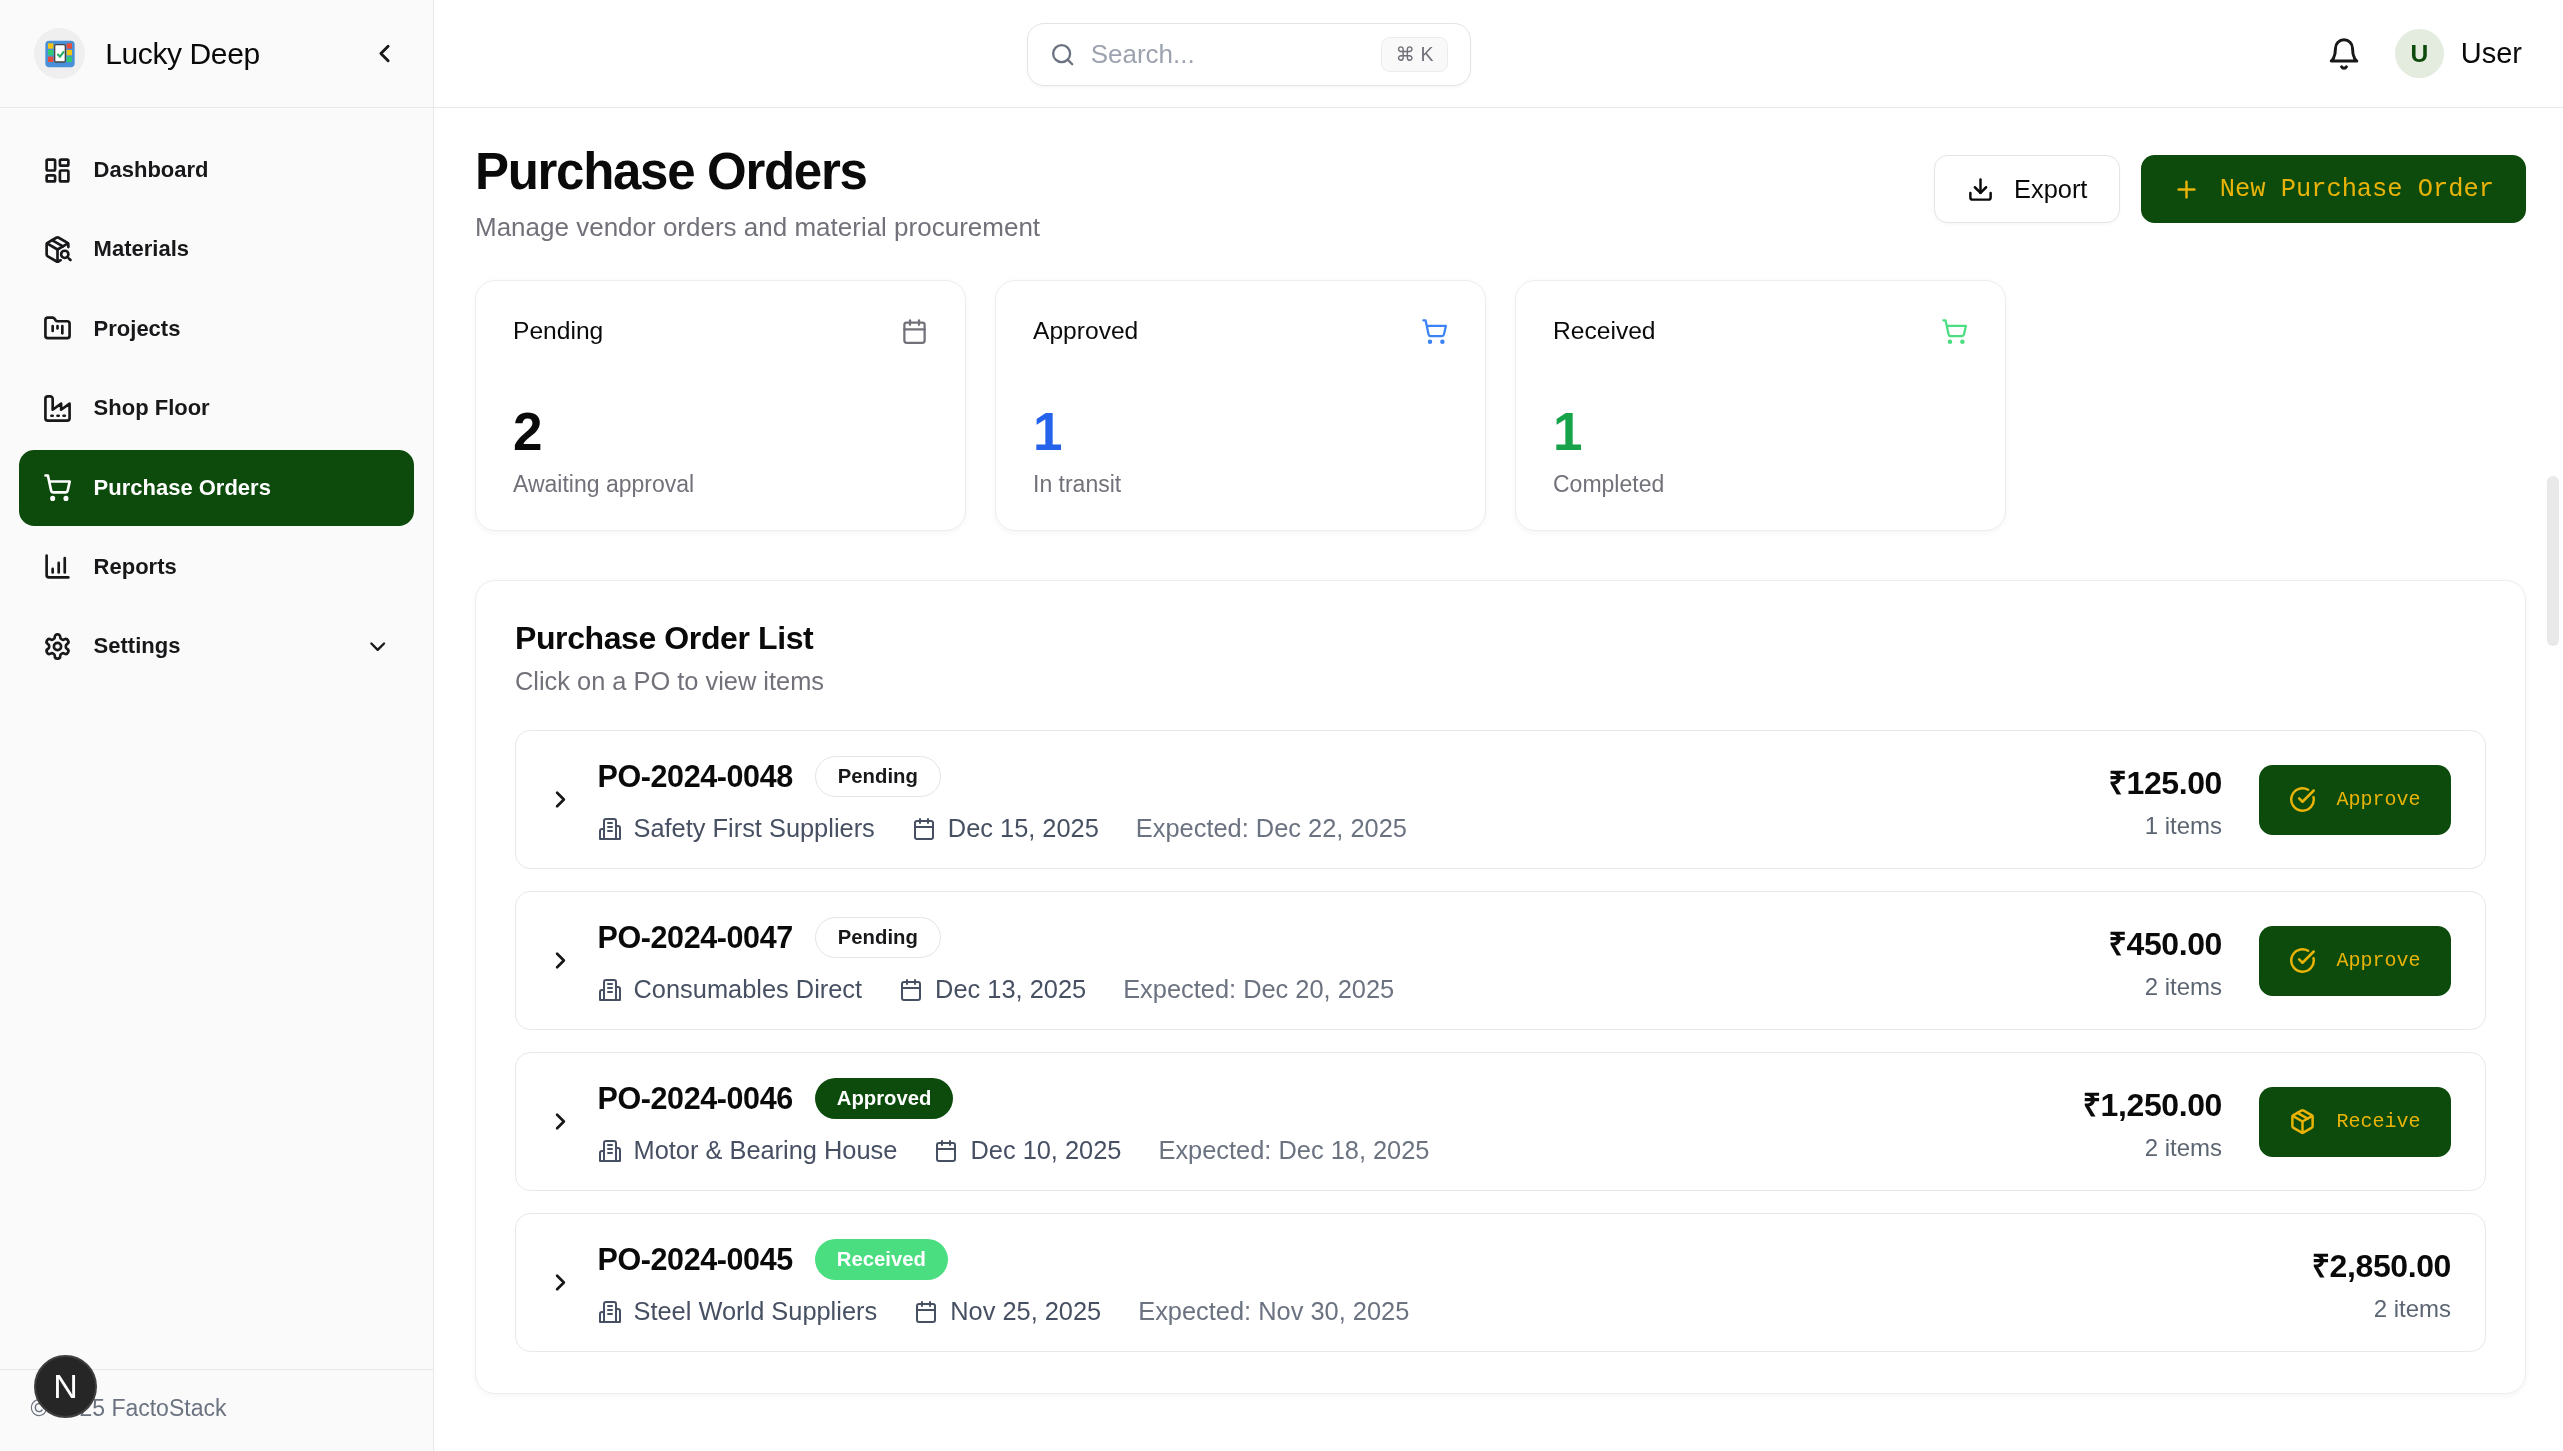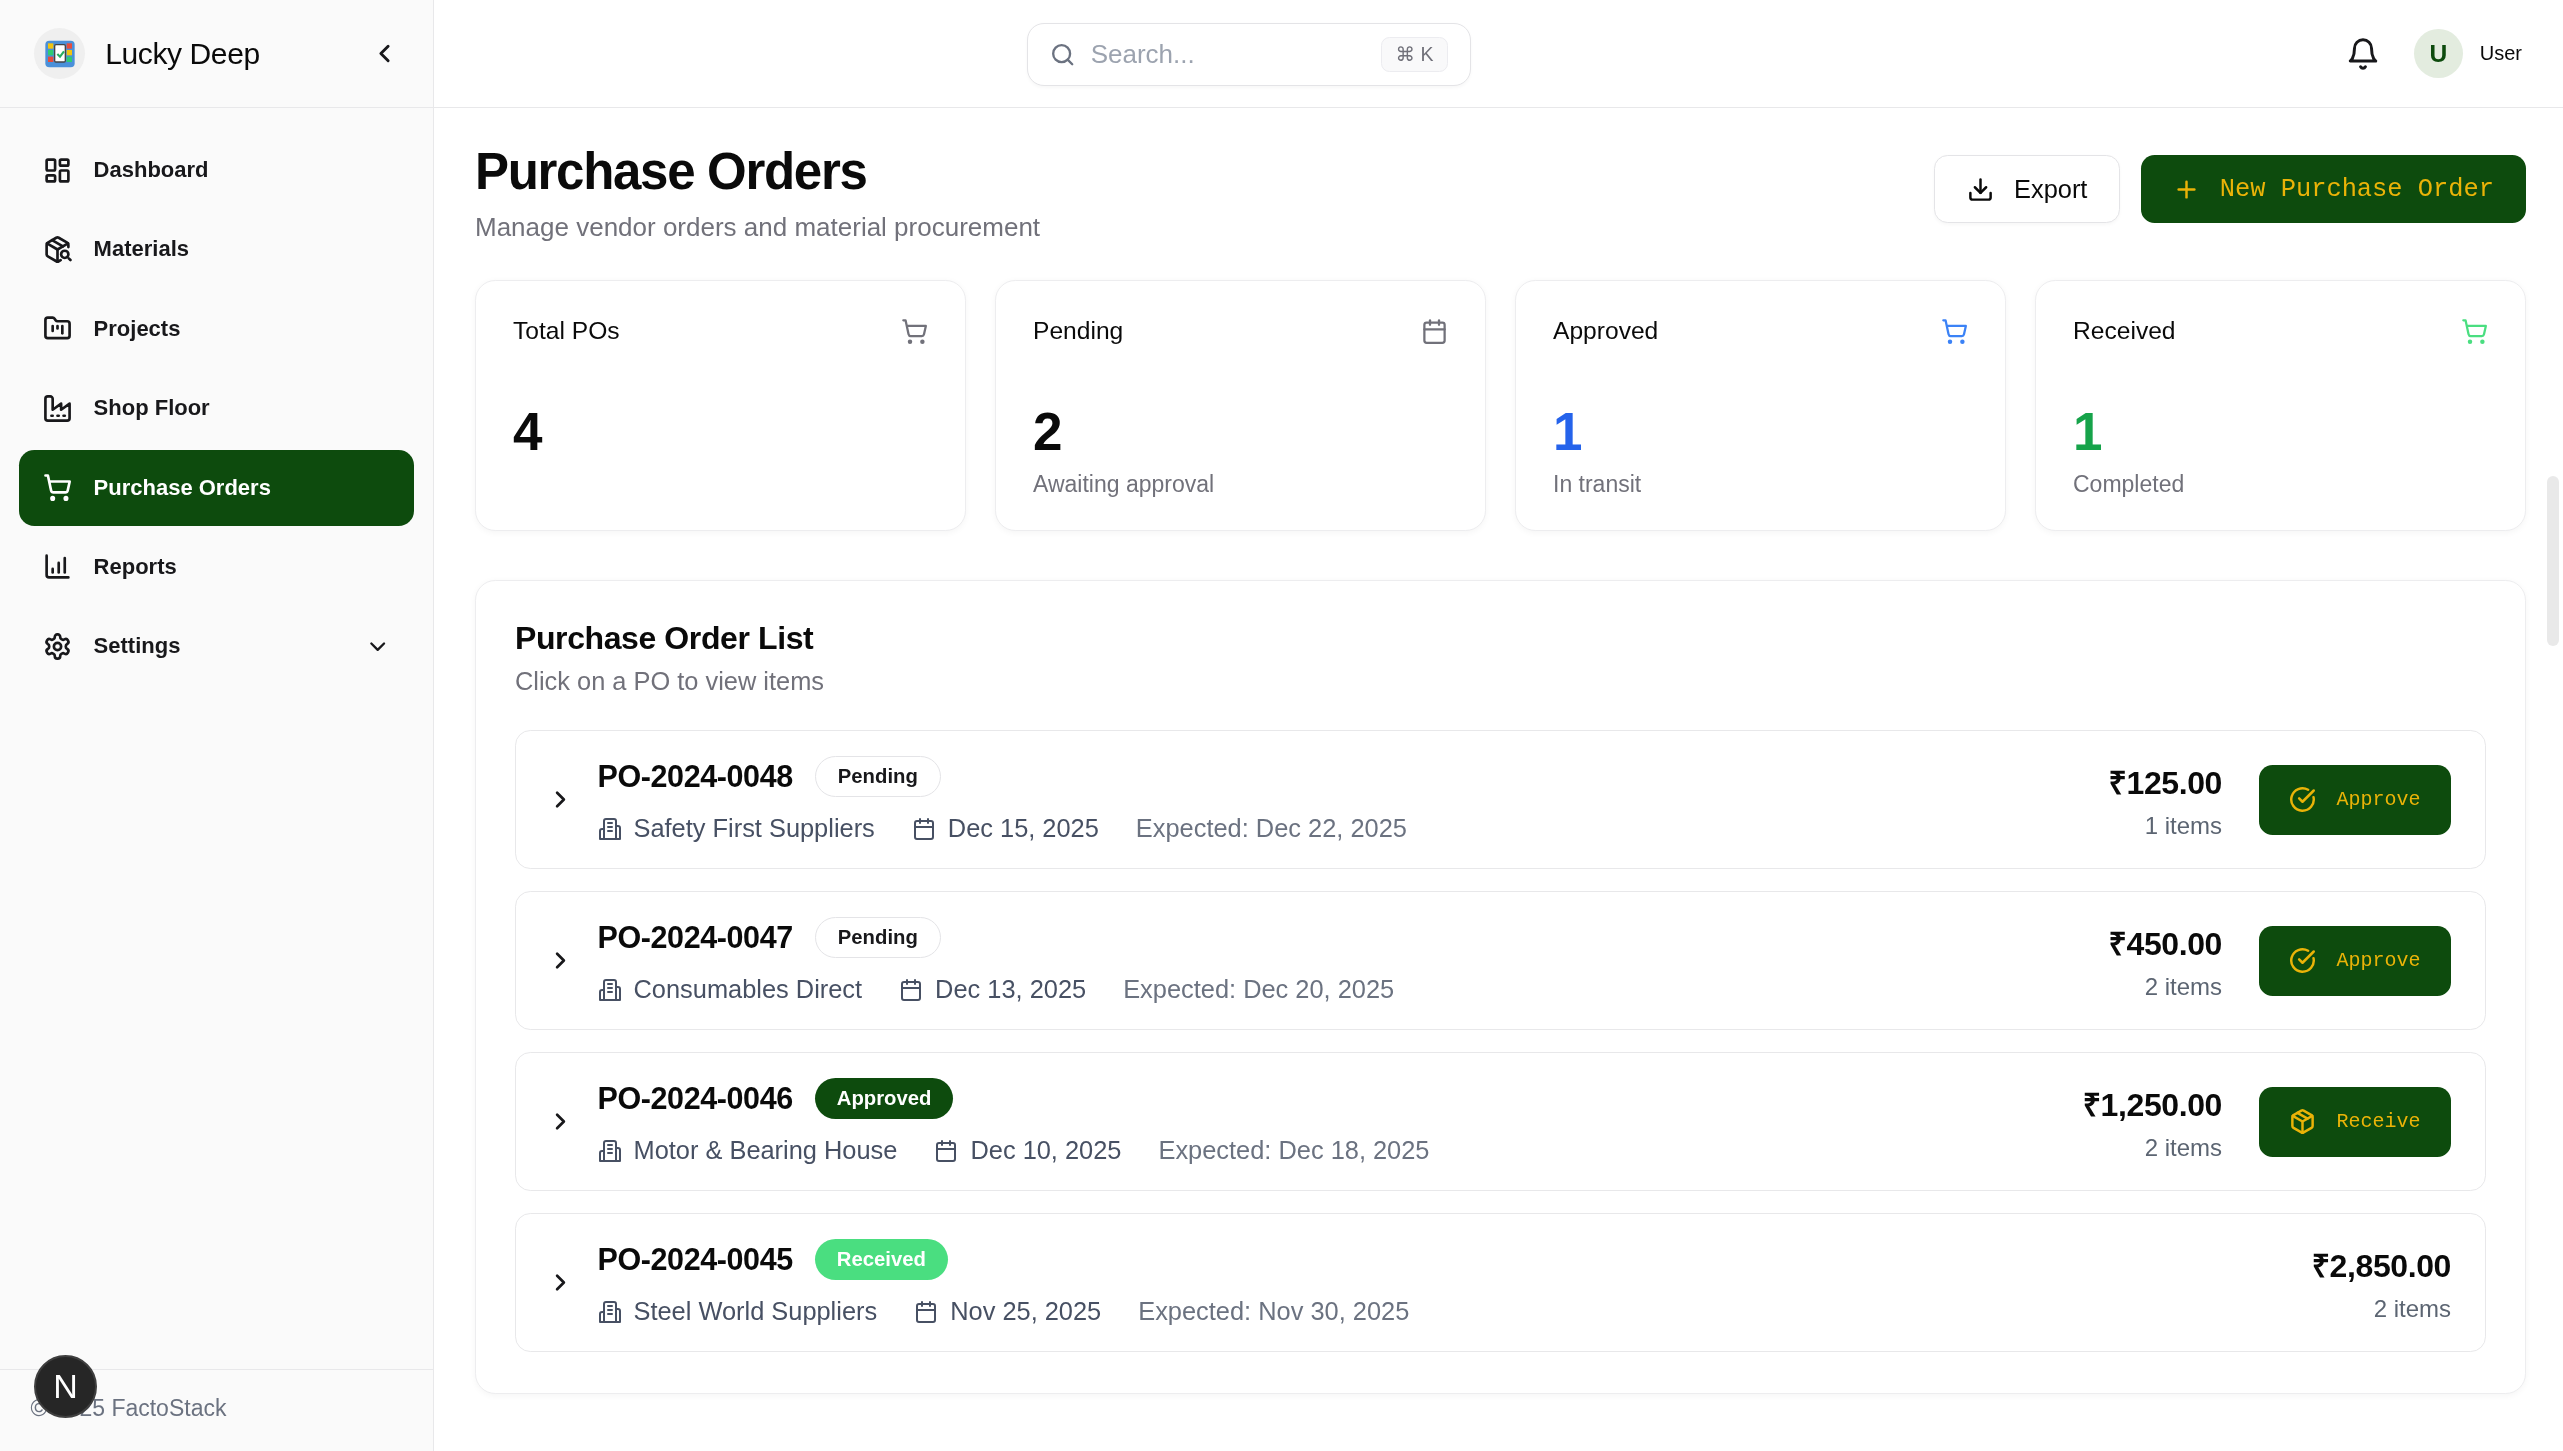--- a/index.html
+++ b/index.html
@@ -43,21 +43,21 @@
   .search-placeholder { font-size:26px; color:#9ca3af; }
   .kbd-badge { margin-left:auto; background:#f9f9fa; border:1.7px solid #ececf0;
                border-radius:8.5px; padding:5.1px 13.6px; font-size:19.5px; color:#71717a; }
   .topbar-right { margin-left:auto; display:flex; align-items:center; gap:34px;
                   padding-right:41px; }
   .bell-btn { background:none; border:none; cursor:pointer; color:#18181b; display:flex; }
   .user-chip { display:flex; align-items:center; gap:17px; cursor:pointer; }
   .avatar { width:49px; height:49px; border-radius:50%; background:#e3ecdf; color:#0d4b0d;
             font-size:24.6px; font-weight:600; display:flex; align-items:center;
             justify-content:center; }
-  .user-name { font-size:20px; color:#0a0a0a; }
+  .user-name { font-size:29px; color:#0a0a0a; }
 
   .content { flex:1; padding:37px 37px 0 41px; }
 
   
   .page-head { display:flex; justify-content:space-between; margin-bottom:37px; }
   .page-title { font-size:51px; font-weight:800; letter-spacing:-1.3px; line-height:1.05; }
   .page-subtitle { font-size:26px; color:#71717a; margin-top:13.6px; }
   .head-actions { display:flex; gap:20.3px; margin-top:10.2px; }
   .btn { display:inline-flex; align-items:center; gap:20px; height:68px; padding:0 32px;
          border-radius:13.6px; font-size:25.4px; font-weight:500; cursor:pointer;
@@ -263,32 +263,20 @@
                 <path d="M12 5v14"></path>
               </svg>
             <span>New Purchase Order</span>
           </button>
         </div>
       </div>
 
       <div class="stats">
         <div class="stat-card">
           <div class="stat-head">
-            <span class="stat-label">Total POs</span>
-            <svg class="icon-gray" width="27" height="27" viewBox="0 0 24 24" fill="none" stroke="currentColor" stroke-width="2" stroke-linecap="round" stroke-linejoin="round">
-                <circle cx="8" cy="21" r="1"></circle>
-                <circle cx="19" cy="21" r="1"></circle>
-                <path d="M2.05 2.05h2l2.66 12.42a2 2 0 0 0 2 1.58h9.78a2 2 0 0 0 1.95-1.57l1.65-7.43H5.12"></path>
-              </svg>
-          </div>
-          <div class="stat-value">4</div>
-          <div class="stat-sub"></div>
-        </div>
-        <div class="stat-card">
-          <div class="stat-head">
             <span class="stat-label">Pending</span>
             <svg class="icon-gray" width="27" height="27" viewBox="0 0 24 24" fill="none" stroke="currentColor" stroke-width="2" stroke-linecap="round" stroke-linejoin="round">
                 <rect x="3" y="4" width="18" height="18" rx="2"></rect>
                 <path d="M16 2v4"></path>
                 <path d="M8 2v4"></path>
                 <path d="M3 10h18"></path>
               </svg>
           </div>
           <div class="stat-value">2</div>
           <div class="stat-sub">Awaiting approval</div>

